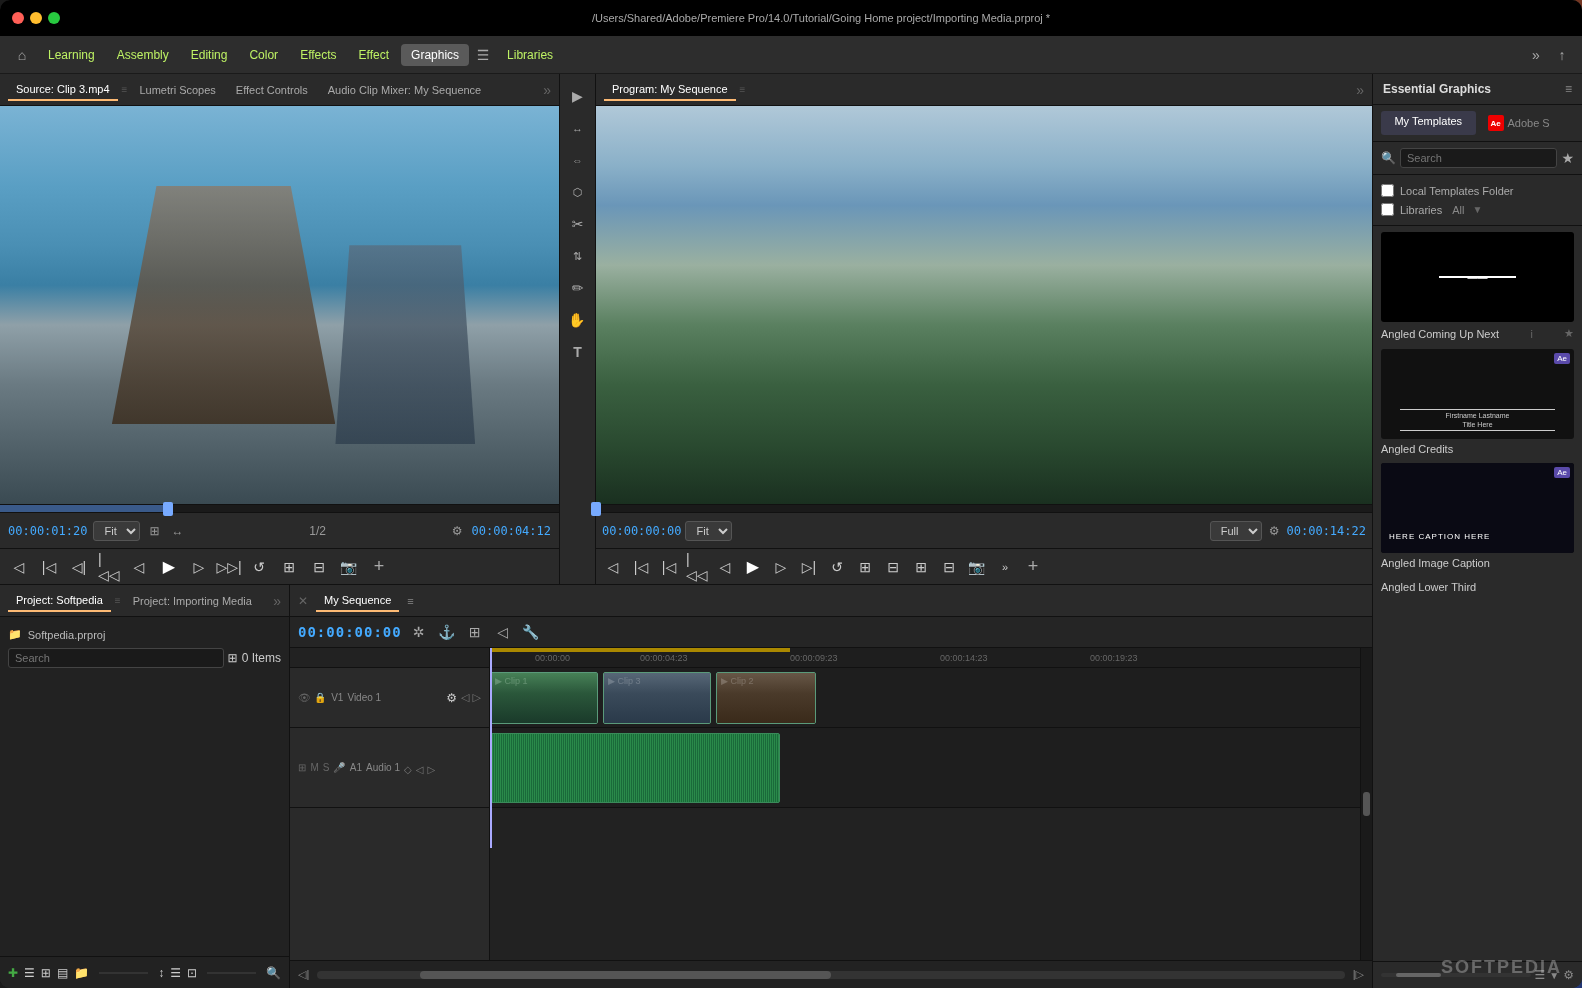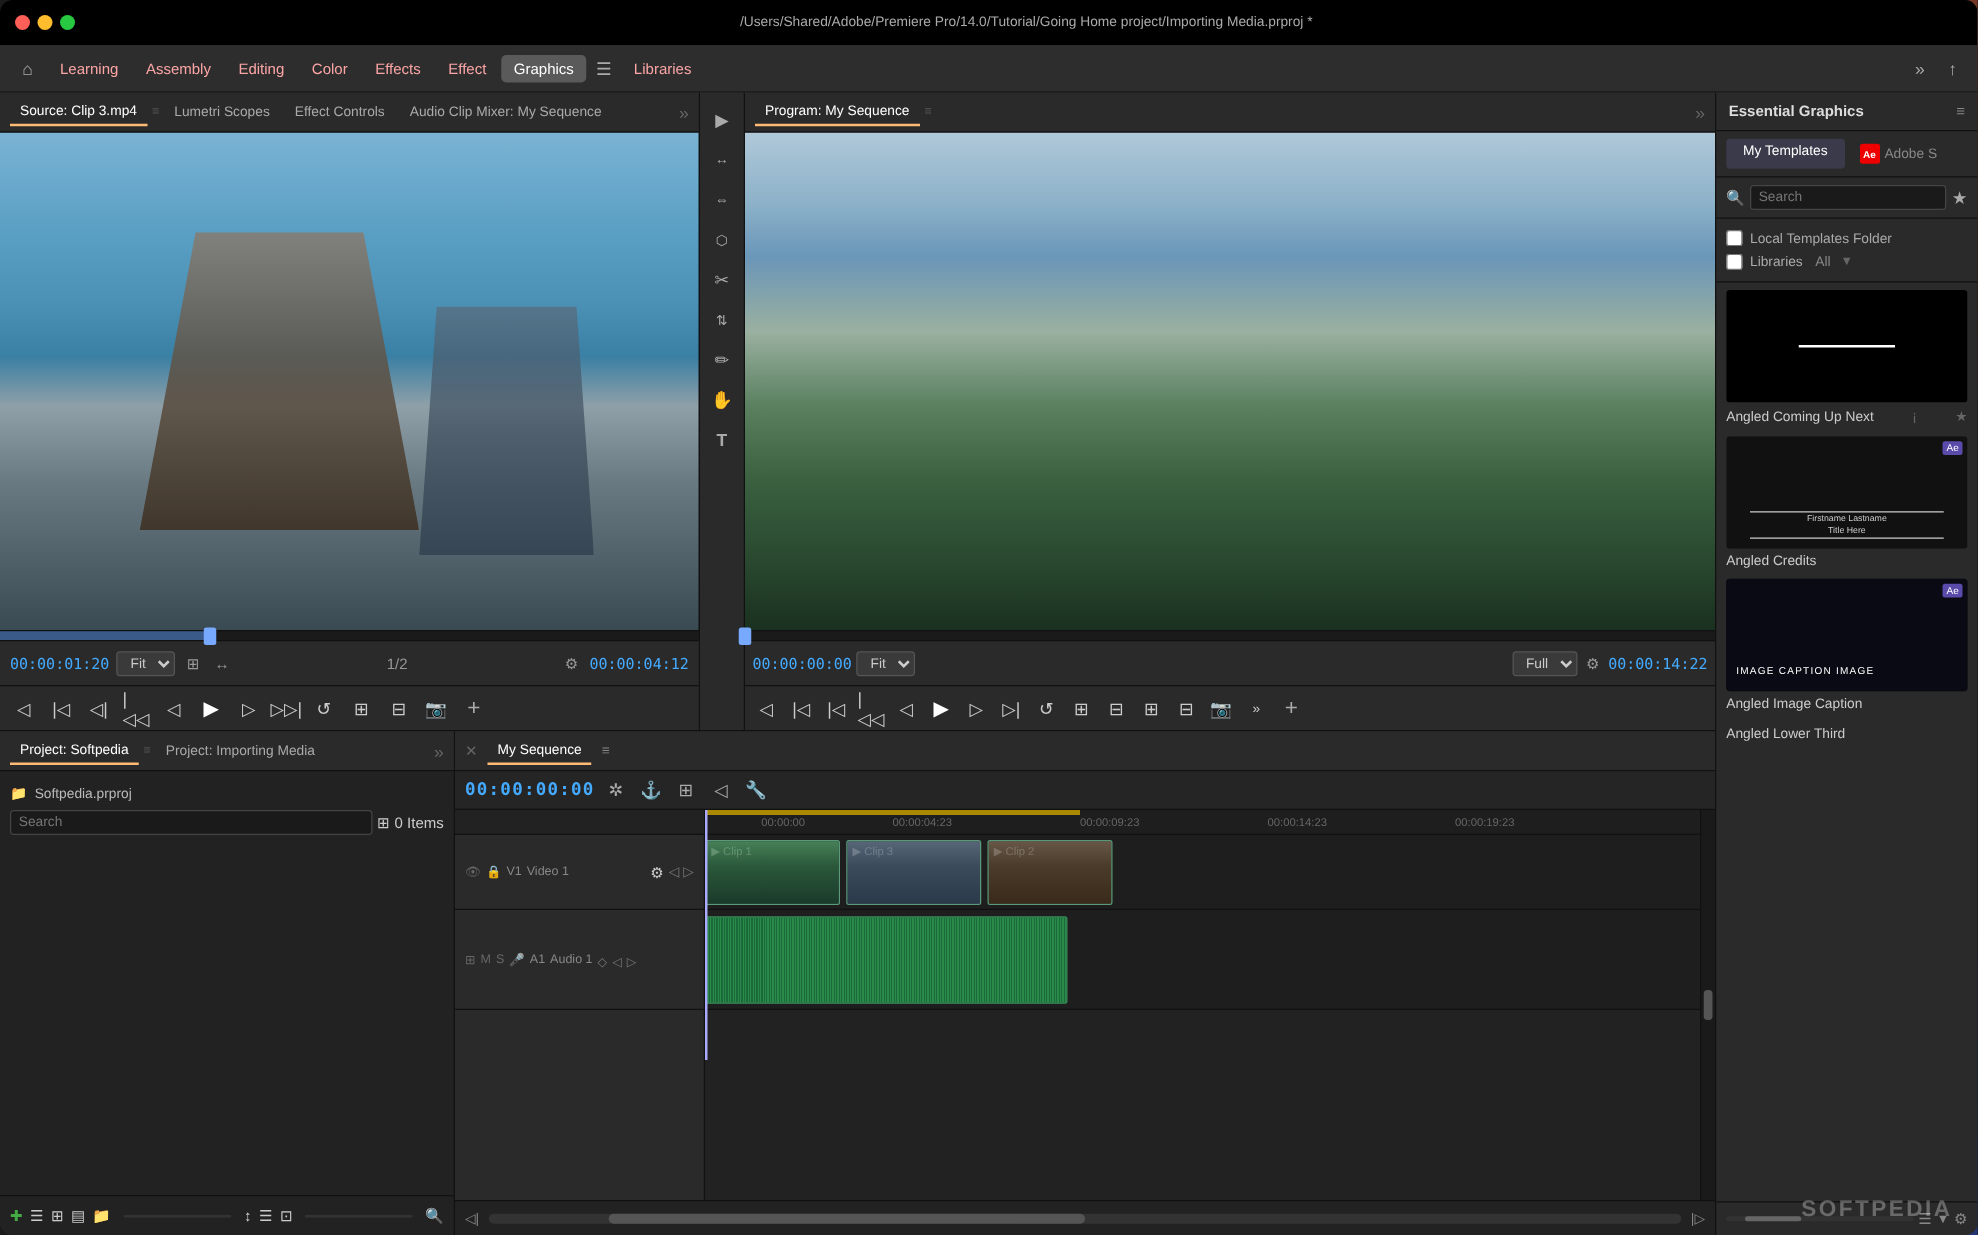--- a/index.html
+++ b/index.html
@@ -77,21 +77,21 @@
       cursor: pointer;
       color: #aaa;
       font-size: 14px;
     }
 
     .menu-item {
       padding: 4px 10px;
       border-radius: 4px;
       cursor: pointer;
       font-size: 12px;
-      color: #fca5a5;
+      color: #bef264;
       white-space: nowrap;
     }
     .menu-item.active {
       background: #4a4a4a;
       color: #fff;
     }
     .menu-item.highlighted {
       background: #5a5a5a;
       color: #fff;
     }
@@ -564,21 +564,21 @@
     
     .bottom-panels {
       display: flex;
       flex: 1;
       border-top: 1px solid #111;
       overflow: hidden;
     }
 
     
     .project-panel {
-      width: 364px;
+      width: 290px;
       background: #222;
       border-right: 1px solid #111;
       display: flex;
       flex-direction: column;
       flex-shrink: 0;
     }
 
     .project-panel-tabs {
       background: #2a2a2a;
       height: 32px;
@@ -1338,21 +1338,21 @@
             <div class="template-badge">Ae</div>
           </div>
           <div class="template-name-row">
             <span class="template-name">Angled Credits</span>
           </div>
         </div>
 
         <div class="template-item">
           <div class="template-preview template-preview-3">
             <div class="tmpl-preview-caption">
-              <span class="caption-text">IMAGE CAPTION IMAGE</span>
+              <span class="caption-text">HERE CAPTION HERE</span>
             </div>
             <div class="template-badge">Ae</div>
           </div>
           <div class="template-name-row">
             <span class="template-name">Angled Image Caption</span>
           </div>
         </div>
 
         <div class="template-item">
           <div class="template-preview tmpl-preview-4">

